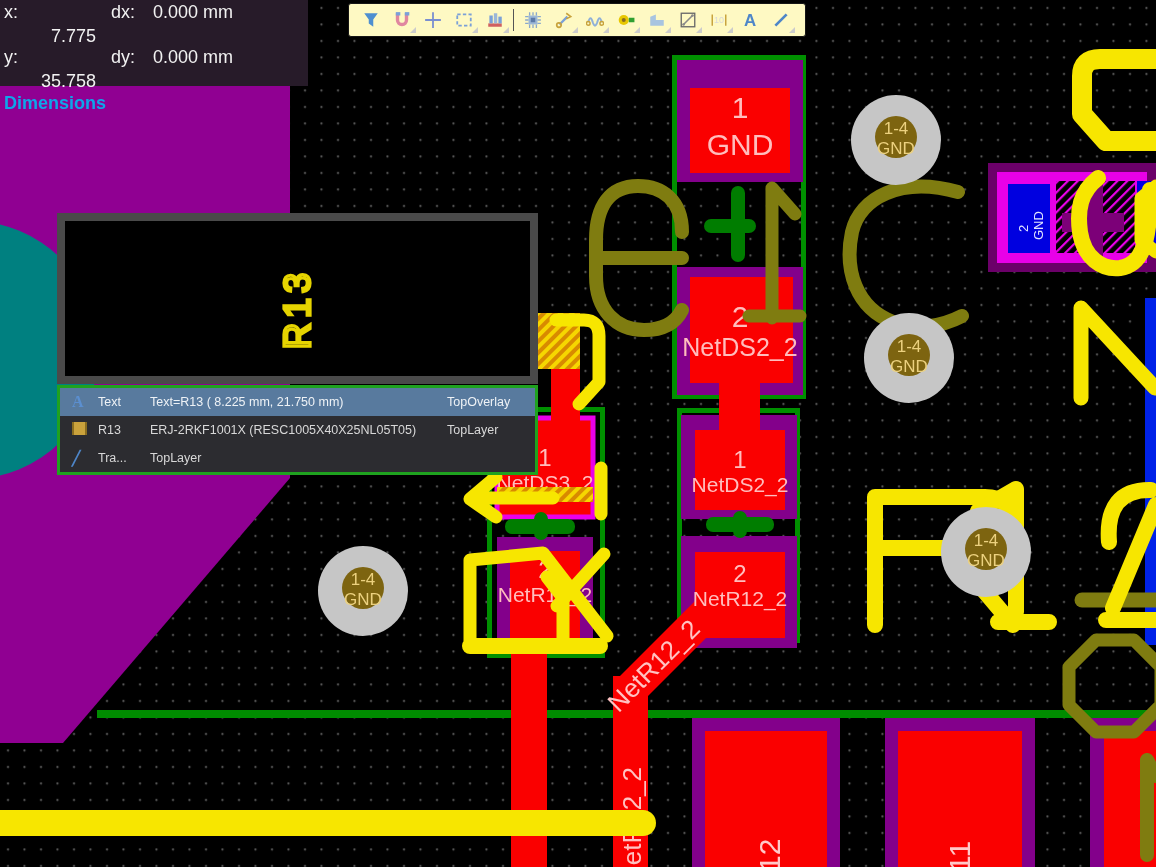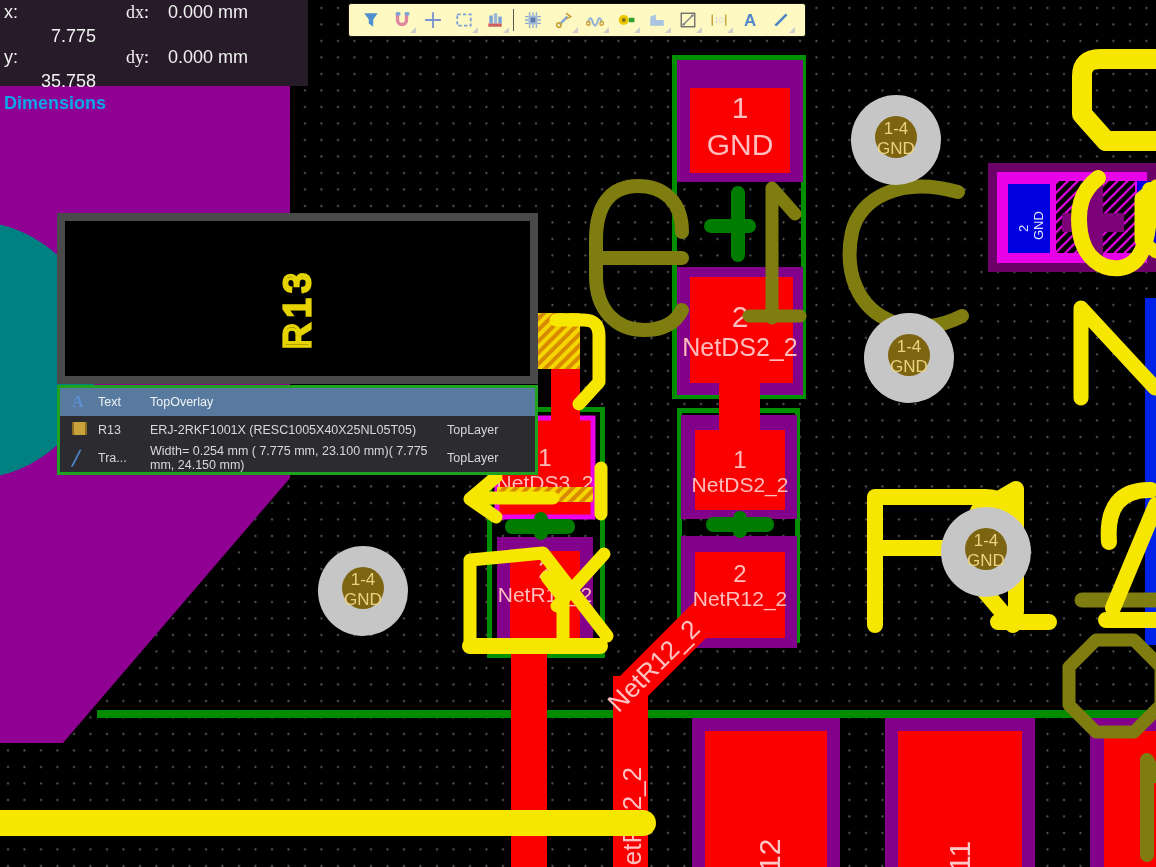--- a/index.html
+++ b/index.html
@@ -5,21 +5,21 @@
   html,body{margin:0;padding:0;background:#111;}
   #stage{position:relative;width:1156px;height:867px;overflow:hidden;background:#000;
          font-family:"Liberation Sans",sans-serif;}
   #pcb{position:absolute;left:0;top:0;}
   
   #hud{position:absolute;left:0;top:0;width:308px;height:86px;background:#271b29;
        color:#f2f2f2;z-index:30;padding:2px 0 0 4px;box-sizing:border-box;}
   .hud-row{display:flex;font-size:18px;font-weight:500;line-height:21px;}
   .hud-a{width:26px;}
   .hud-v{width:66px;text-align:right;margin-top:24px;}
-  .hud-b{width:42px;margin-left:30px;font-family:Liberation Serif, serif;}
+  .hud-b{width:42px;margin-left:15px;}
   .hud-w{text-align:left;}
   #hud-title{color:#0ea5e9;font-size:18px;font-weight:bold;line-height:22px;}
   #hud-snap{font-size:12.5px;font-weight:bold;letter-spacing:-0.2px;line-height:14px;}
   
   #toolbar{position:absolute;left:348px;top:3px;width:458px;height:34px;background:#fef9c3;
            border:1px solid #151515;border-radius:3px;z-index:30;display:flex;align-items:center;
            padding:0 6px;box-sizing:border-box;}
   .tool{position:relative;width:31px;height:28px;display:flex;align-items:center;justify-content:center;}
   .tool .dd{position:absolute;right:1px;bottom:1px;width:0;height:0;
             border-bottom:6px solid #cccccc;border-left:6px solid transparent;}
@@ -339,30 +339,30 @@
   <div id="popup">
     <div id="popup-preview">
       <svg width="465" height="155" viewBox="0 0 465 155">
         <text transform="translate(245,128) rotate(-90)" font-size="36" letter-spacing="5" fill="none" stroke="#e6d400" stroke-width="3.2" font-family="DejaVu Sans Mono,monospace">R13</text>
       </svg>
     </div>
     <div id="popup-list">
       <div class="prow sel">
         <span class="picon a-ic">A</span>
         <span class="plabel">Text</span>
+        <span class="pdetail">Text=R13 (  8.225 mm, 21.750 mm)</span>
         <span class="player">TopOverlay</span>
       </div>
       <div class="prow">
         <span class="picon"><span class="chip-ic"></span></span>
         <span class="plabel">R13</span>
         <span class="pdetail">ERJ-2RKF1001X (RESC1005X40X25NL05T05)</span>
         <span class="player">TopLayer</span>
       </div>
       <div class="prow">
         <span class="picon trk-ic">╱</span>
         <span class="plabel">Tra...</span>
-        <span class="pdetail">Width=  0.254 mm (  7.775 mm, 23.100 mm)(  7.775 mm, 24.150 mm)</span>
         <span class="player">TopLayer</span>
       </div>
     </div>
   </div>
 
 </div>
 
 </body></html>

